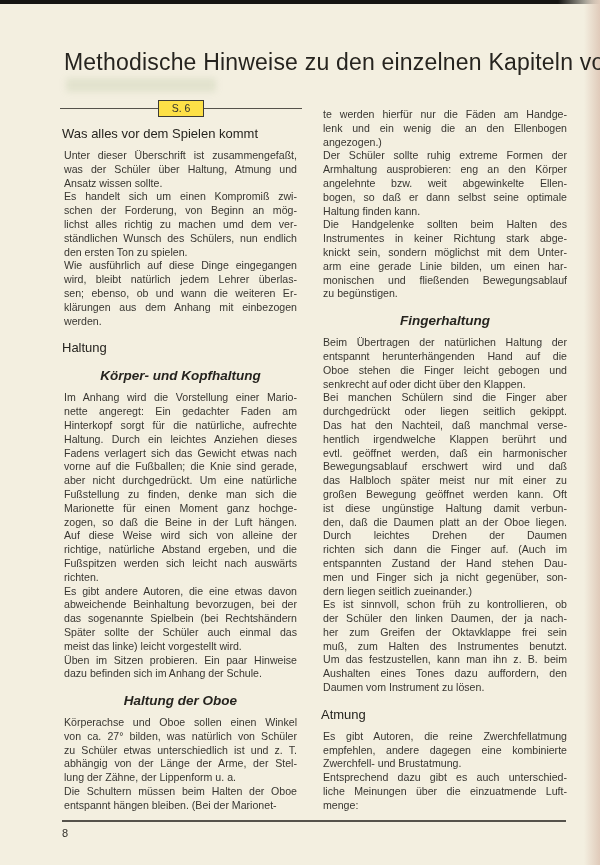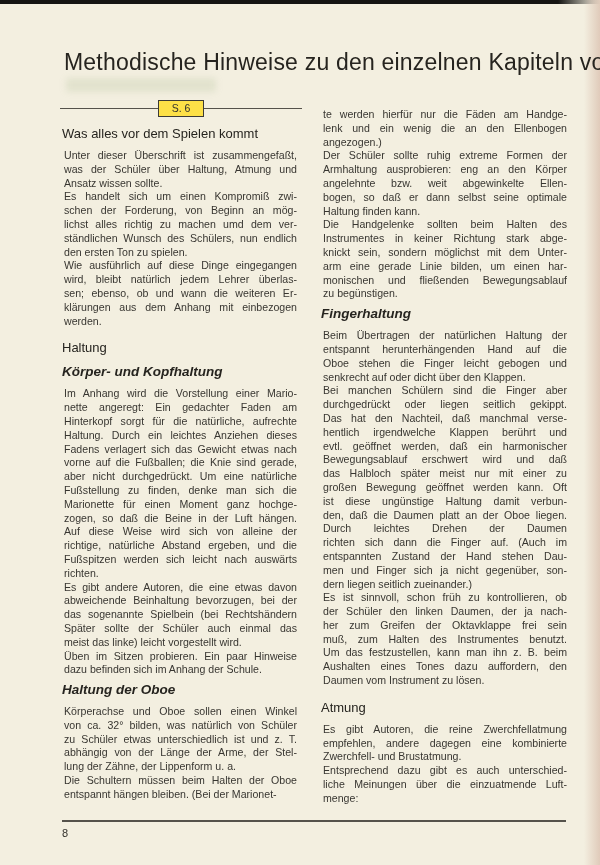--- a/index.html
+++ b/index.html
@@ -48,21 +48,21 @@
   }
   .col{position:absolute;font-size:10.6px;line-height:13.8px;}
   .col.left{left:62px;top:126px;width:237px;}
   .col.right{left:321px;top:106px;width:248px;}
   .heading{
     font-size:13px;font-weight:normal;color:#26241f;
     margin:12px 0 7px 0;line-height:16px;
   }
   .subheading{
     font-size:13.5px;font-weight:bold;font-style:italic;color:#26241f;
-    margin:4px 0 7px 0;line-height:17px;
+    margin:11px 0 7px 0;line-height:17px;text-align:center;
   }
   .col > .heading:first-child{margin-top:0;}
   .textblock{margin:2px;}
   .line{
     text-align:justify;
     text-align-last:justify;
     white-space:normal;
   }
   .line.last{text-align-last:left;}
   .footer-rule{
@@ -128,21 +128,21 @@
         <div class="line">abweichende Beinhaltung bevorzugen, bei der</div>
         <div class="line">das sogenannte Spielbein (bei Rechtshändern</div>
         <div class="line">Später sollte der Schüler auch einmal das</div>
         <div class="line last">meist das linke) leicht vorgestellt wird.</div>
         <div class="line">Üben im Sitzen probieren. Ein paar Hinweise</div>
         <div class="line last">dazu befinden sich im Anhang der Schule.</div>
       </div>
       <div class="subheading">Haltung der Oboe</div>
       <div class="textblock">
         <div class="line">Körperachse und Oboe sollen einen Winkel</div>
-        <div class="line">von ca. 32° bilden, was natürlich von Schüler</div>
+        <div class="line">von ca. 27° bilden, was natürlich von Schüler</div>
         <div class="line">zu Schüler etwas unterschiedlich ist und z. T.</div>
         <div class="line">abhängig von der Länge der Arme, der Stel-</div>
         <div class="line last">lung der Zähne, der Lippenform u. a.</div>
         <div class="line">Die Schultern müssen beim Halten der Oboe</div>
         <div class="line last">entspannt hängen bleiben. (Bei der Marionet-</div>
       </div>
     </div>
   <div class="col right">
       <div class="textblock">
         <div class="line">te werden hierfür nur die Fäden am Handge-</div>

